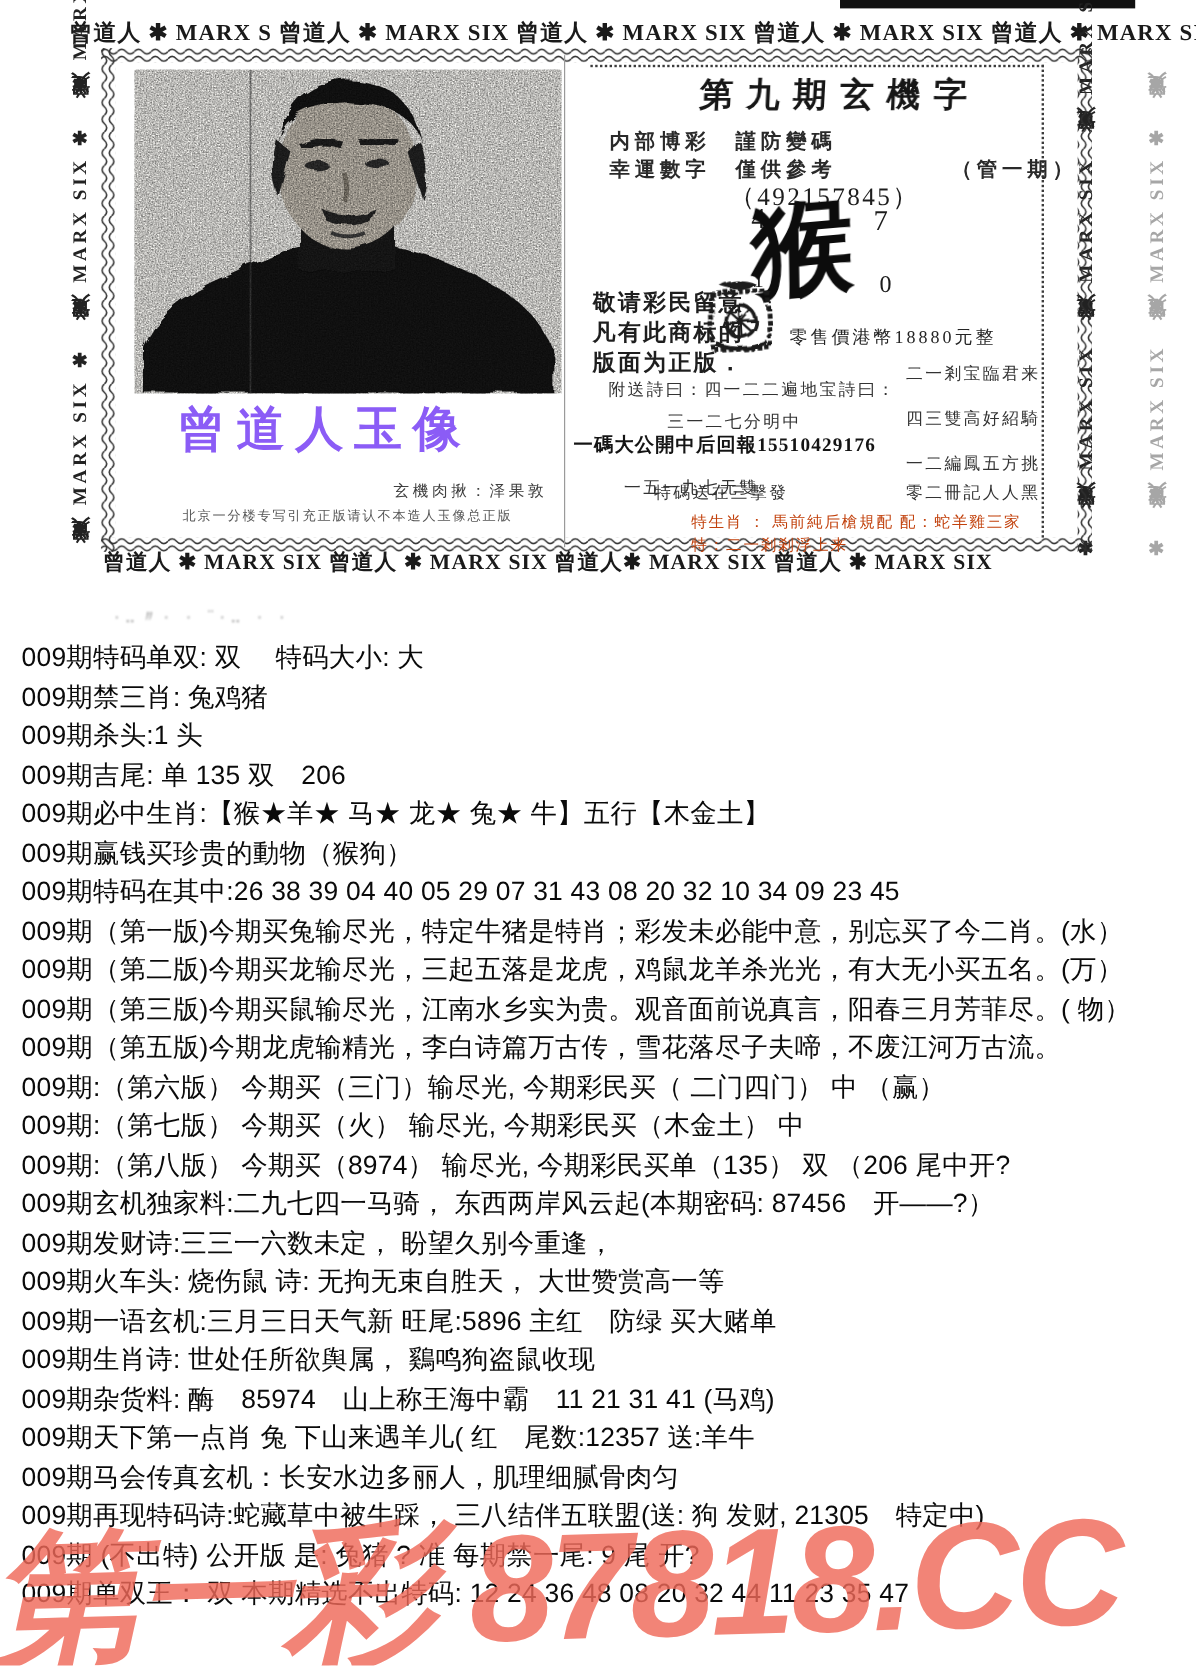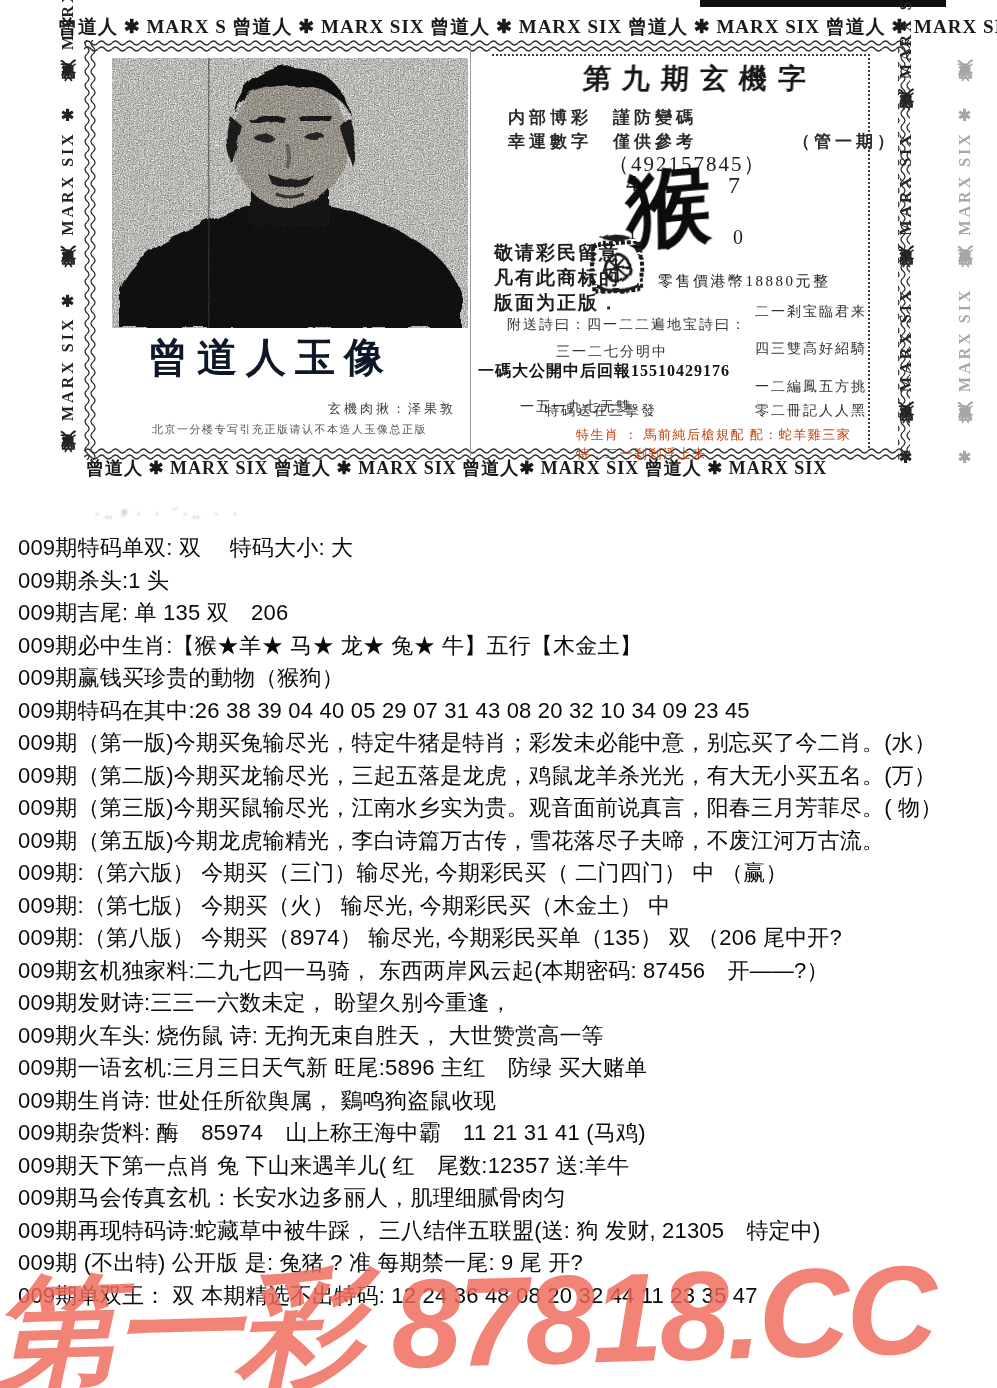--- a/index.html
+++ b/index.html
@@ -26,21 +26,21 @@
   .rightcol-outer{left:955px;opacity:.4;}
   .frame{position:absolute;left:84px;top:40px;}
   .divider{position:absolute;left:470px;top:46px;width:1px;height:410px;background:#9a9a9a;}
   .dotted{
     position:absolute;left:492px;top:54px;width:376px;height:392px;
     border-top:2px dotted #3c3c3c;border-right:2px dotted #3c3c3c;
   }
   .photo{position:absolute;left:112px;top:58px;}
   .photo-title{
     position:absolute;left:148px;top:330px;font-family:"Liberation Serif",serif;
-    font-weight:bold;font-size:40px;letter-spacing:9px;color:#0f172a;white-space:nowrap;
+    font-weight:bold;font-size:40px;letter-spacing:9px;color:#8b5cf6;white-space:nowrap;
   }
   .photo-byline{
     position:absolute;left:328px;top:400px;font-size:13px;color:#3f3f3f;
     letter-spacing:3px;filter:blur(.45px);white-space:nowrap;font-family:"Liberation Serif",serif;
   }
   .photo-footnote{
     position:absolute;left:106px;top:422px;font-size:11px;color:#565656;
     letter-spacing:1.5px;filter:blur(.55px);white-space:nowrap;font-family:"Liberation Serif",serif;margin-left:46px;
   }
   
@@ -230,20 +230,21 @@
 
   <div class="p-foot p-foot1">特生肖 ：  馬前純后槍規配  配：蛇羊雞三家</div>
   <div class="p-foot p-foot2">特：二一剎剎浮上来</div>
 
   <div class="bottomline">曾道人 ✱  MARX SIX 曾道人 ✱   MARX SIX 曾道人✱   MARX SIX 曾道人 ✱   MARX SIX</div>
   <div class="smudge">·‥〃· ·  ¨·‥   · ·</div>
 </div>
 
 <div class="bodytext">
   <div class="line">009期特码单双: 双　 特码大小: 大</div>
+  <div class="line">009期禁三肖: 兔鸡猪</div>
   <div class="line">009期杀头:1 头</div>
   <div class="line">009期吉尾: 单 135 双　206</div>
   <div class="line">009期必中生肖:【猴★羊★ 马★ 龙★ 兔★ 牛】五行【木金土】</div>
   <div class="line">009期赢钱买珍贵的動物（猴狗）</div>
   <div class="line">009期特码在其中:26  38  39  04  40  05  29  07  31  43  08  20  32  10  34  09  23  45</div>
   <div class="line">009期（第一版)今期买兔输尽光，特定牛猪是特肖；彩发未必能中意，别忘买了今二肖。(水）</div>
   <div class="line">009期（第二版)今期买龙输尽光，三起五落是龙虎，鸡鼠龙羊杀光光，有大无小买五名。(万）</div>
   <div class="line">009期（第三版)今期买鼠输尽光，江南水乡实为贵。观音面前说真言，阳春三月芳菲尽。( 物）</div>
   <div class="line">009期（第五版)今期龙虎输精光，李白诗篇万古传，雪花落尽子夫啼，不废江河万古流。</div>
   <div class="line">009期:（第六版） 今期买（三门）输尽光, 今期彩民买（ 二门四门） 中 （赢）</div>

